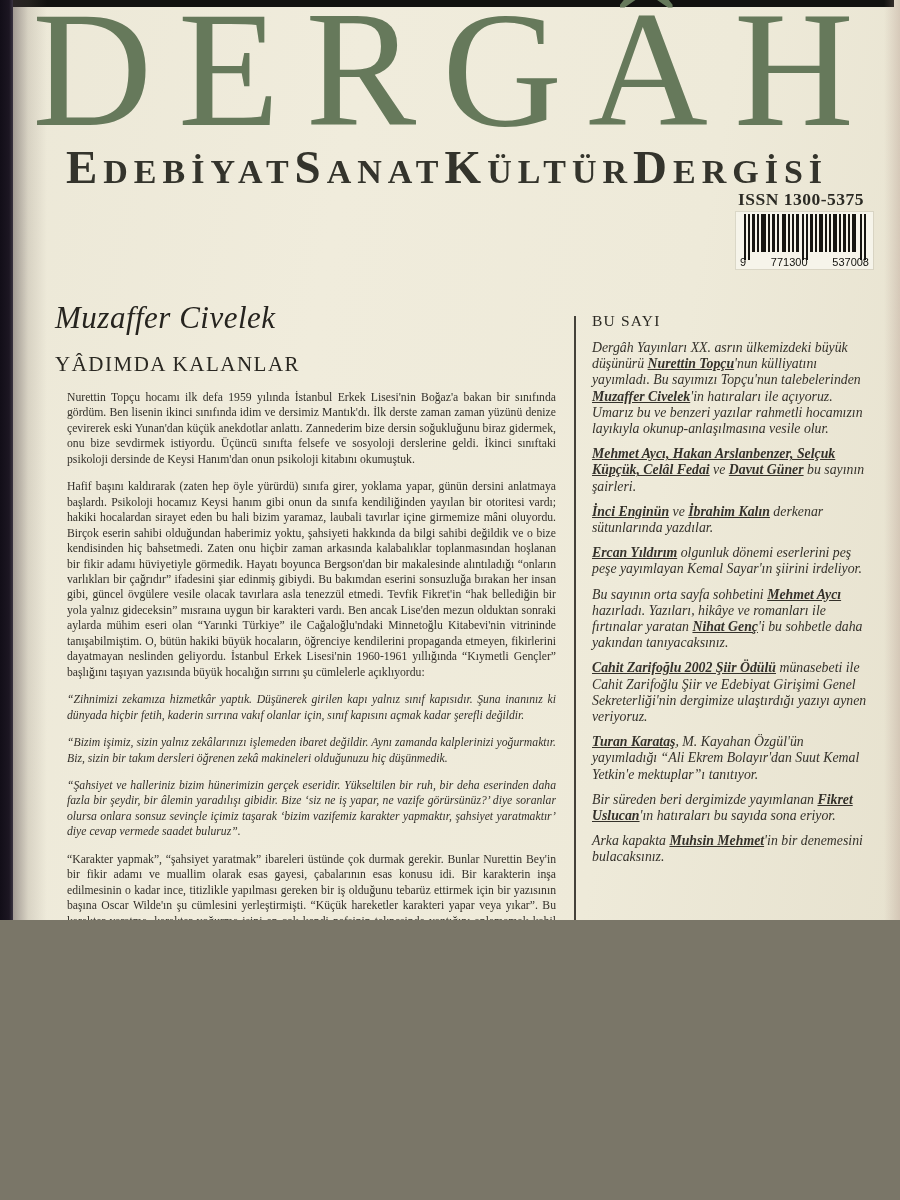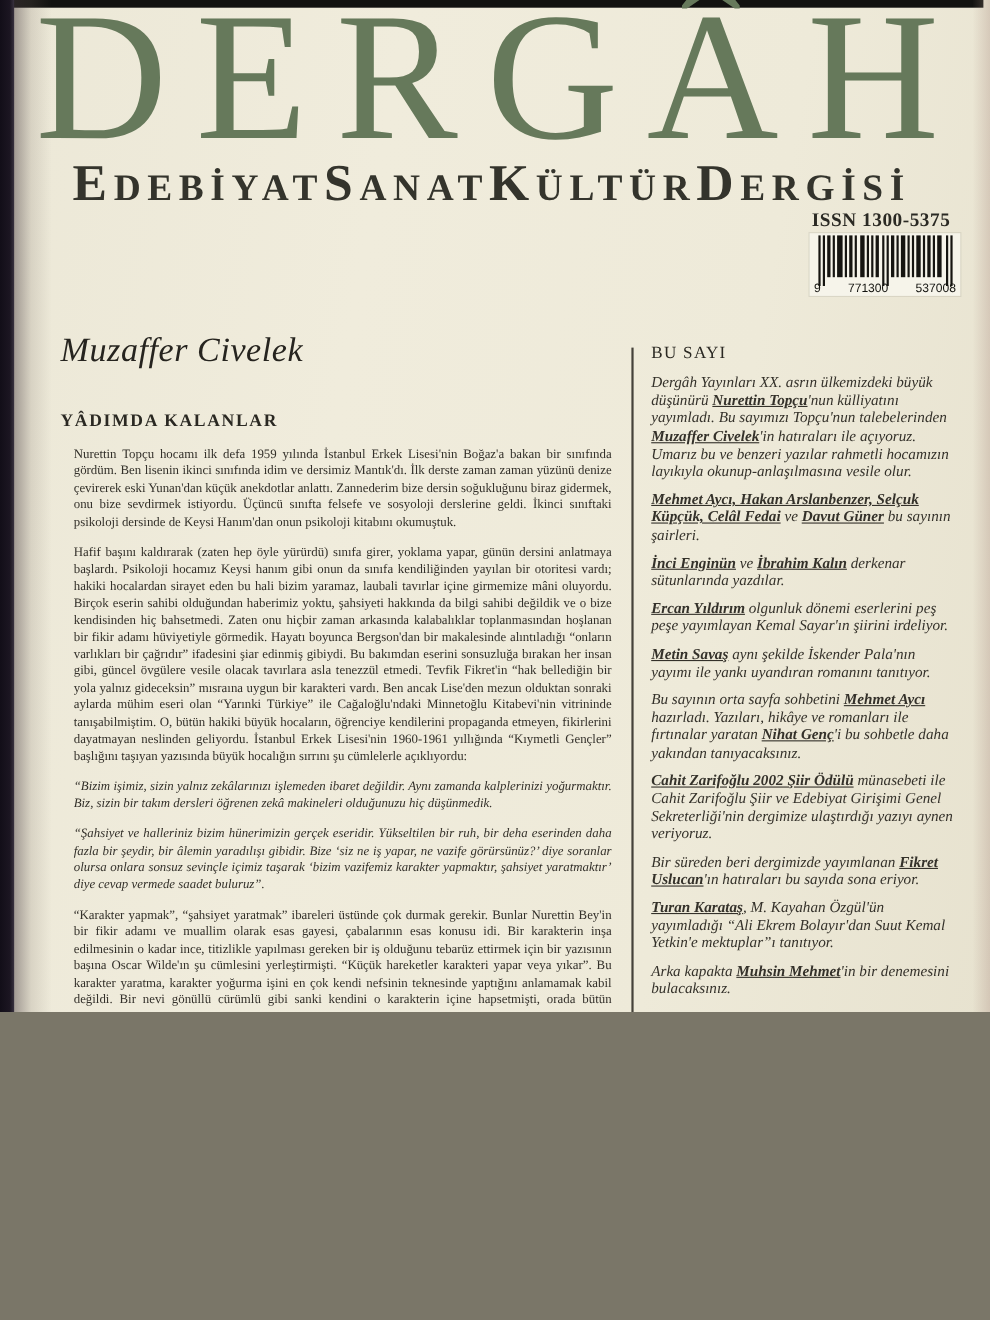--- a/index.html
+++ b/index.html
@@ -26,21 +26,21 @@
 
   
   .barcode{position:absolute;left:736px;top:212px;width:137px;height:57px;background:#f6f4ea;box-shadow:0 0 0 1px rgba(60,60,50,.1);}
   .barcode svg{position:absolute;left:0;top:0;}
   .barcode-digits{position:absolute;left:0;bottom:1px;width:100%;display:flex;justify-content:space-between;
     padding:0 4px;box-sizing:border-box;font-family:"Liberation Sans","DejaVu Sans",sans-serif;font-size:11px;color:#13130f;}
 
   
   .article{position:absolute;left:55px;top:300px;width:513px;}
   .author{font-style:italic;font-size:31px;letter-spacing:.5px;color:#26241f;}
-  .article-title{margin-top:38px;font-size:16px;letter-spacing:1.5px;color:#2a2822;font-weight:bold;}
+  .article-title{margin-top:16px;font-size:21px;letter-spacing:1.5px;color:#2a2822;}
   .body-text{margin-top:13px;font-size:11.7px;line-height:15.45px;text-align:justify;color:#33302a;}
   .body-text p{margin:12px;}
   .body-text p.qt{font-style:italic;}
   .gap-before{margin-top:9px !important;}
   .continuation{margin-top:9px;text-align:right;font-style:italic;font-size:11.5px;padding-right:6px;color:#3a362f;}
 
   
   .v-divider{position:absolute;left:574px;top:316px;width:2px;height:670px;background:#45423a;}
   .h-rule{position:absolute;left:30px;top:999px;width:848px;height:3px;background:#23221d;}
 
@@ -110,41 +110,41 @@
       <span>537008</span>
     </div>
   </div>
 
   <div class="article">
     <div class="author">Muzaffer Civelek</div>
     <div class="article-title">YÂDIMDA KALANLAR</div>
     <div class="body-text">
       <p>Nurettin Topçu hocamı ilk defa 1959 yılında İstanbul Erkek Lisesi'nin Boğaz'a bakan bir sınıfında gördüm. Ben lisenin ikinci sınıfında idim ve dersimiz Mantık'dı. İlk derste zaman zaman yüzünü denize çevirerek eski Yunan'dan küçük anekdotlar anlattı. Zannederim bize dersin soğukluğunu biraz gidermek, onu bize sevdirmek istiyordu. Üçüncü sınıfta felsefe ve sosyoloji derslerine geldi. İkinci sınıftaki psikoloji dersinde de Keysi Hanım'dan onun psikoloji kitabını okumuştuk.</p>
       <p>Hafif başını kaldırarak (zaten hep öyle yürürdü) sınıfa girer, yoklama yapar, günün dersini anlatmaya başlardı. Psikoloji hocamız Keysi hanım gibi onun da sınıfa kendiliğinden yayılan bir otoritesi vardı; hakiki hocalardan sirayet eden bu hali bizim yaramaz, laubali tavırlar içine girmemize mâni oluyordu. Birçok eserin sahibi olduğundan haberimiz yoktu, şahsiyeti hakkında da bilgi sahibi değildik ve o bize kendisinden hiç bahsetmedi. Zaten onu hiçbir zaman arkasında kalabalıklar toplanmasından hoşlanan bir fikir adamı hüviyetiyle görmedik. Hayatı boyunca Bergson'dan bir makalesinde alıntıladığı “onların varlıkları bir çağrıdır” ifadesini şiar edinmiş gibiydi. Bu bakımdan eserini sonsuzluğa bırakan her insan gibi, güncel övgülere vesile olacak tavırlara asla tenezzül etmedi. Tevfik Fikret'in “hak bellediğin bir yola yalnız gideceksin” mısraına uygun bir karakteri vardı. Ben ancak Lise'den mezun olduktan sonraki aylarda mühim eseri olan “Yarınki Türkiye” ile Cağaloğlu'ndaki Minnetoğlu Kitabevi'nin vitrininde tanışabilmiştim. O, bütün hakiki büyük hocaların, öğrenciye kendilerini propaganda etmeyen, fikirlerini dayatmayan neslinden geliyordu. İstanbul Erkek Lisesi'nin 1960-1961 yıllığında “Kıymetli Gençler” başlığını taşıyan yazısında büyük hocalığın sırrını şu cümlelerle açıklıyordu:</p>
+      <p class="qt gap-before">“Zihnimizi zekamıza hizmetkâr yaptık. Düşünerek girilen kapı yalnız sınıf kapısıdır. Şuna inanınız ki dünyada hiçbir fetih, kaderin sırrına vakıf olanlar için, sınıf kapısını açmak kadar şerefli değildir.</p>
       <p class="qt">“Bizim işimiz, sizin yalnız zekâlarınızı işlemeden ibaret değildir. Aynı zamanda kalplerinizi yoğurmaktır. Biz, sizin bir takım dersleri öğrenen zekâ makineleri olduğunuzu hiç düşünmedik.</p>
       <p class="qt">“Şahsiyet ve halleriniz bizim hünerimizin gerçek eseridir. Yükseltilen bir ruh, bir deha eserinden daha fazla bir şeydir, bir âlemin yaradılışı gibidir. Bize ‘siz ne iş yapar, ne vazife görürsünüz?’ diye soranlar olursa onlara sonsuz sevinçle içimiz taşarak ‘bizim vazifemiz karakter yapmaktır, şahsiyet yaratmaktır’ diye cevap vermede saadet buluruz”.</p>
       <p class="gap-before">“Karakter yapmak”, “şahsiyet yaratmak” ibareleri üstünde çok durmak gerekir. Bunlar Nurettin Bey'in bir fikir adamı ve muallim olarak esas gayesi, çabalarının esas konusu idi. Bir karakterin inşa edilmesinin o kadar ince, titizlikle yapılması gereken bir iş olduğunu tebarüz ettirmek için bir yazısının başına Oscar Wilde'ın şu cümlesini yerleştirmişti. “Küçük hareketler karakteri yapar veya yıkar”. Bu karakter yaratma, karakter yoğurma işini en çok kendi nefsinin teknesinde yaptığını anlamamak kabil değildi. Bir nevi gönüllü cürümlü gibi sanki kendini o karakterin içine hapsetmişti, orada bütün dostluklara rağmen onların da ulaşamayacağı bir yerde tek başına yalnız yaşıyordu. Bu kendine söz vermiş, kendi surlarını inşa etmiş karakter, aynı zamanda dış dünyaya çelişkisiz bir bütünlük</p>
     </div>
     <div class="continuation">(Devamı 15. sayfada)</div>
   </div>
 
   <div class="v-divider"></div>
 
   <div class="sidebar">
     <p class="sidebar-heading">BU SAYI</p>
     <div>
         <p class="sb-p"><span>Dergâh Yayınları XX. asrın ülkemizdeki büyük düşünürü </span><span class="sb-bold">Nurettin Topçu</span><span>'nun külliyatını yayımladı. Bu sayımızı Topçu'nun talebelerinden </span><span class="sb-bold">Muzaffer Civelek</span><span>'in hatıraları ile açıyoruz. Umarız bu ve benzeri yazılar rahmetli hocamızın layıkıyla okunup-anlaşılmasına vesile olur.</span></p>
         <p class="sb-p"><span class="sb-bold">Mehmet Aycı, Hakan Arslanbenzer, Selçuk Küpçük, Celâl Fedai</span><span> ve </span><span class="sb-bold">Davut Güner</span><span> bu sayının şairleri.</span></p>
         <p class="sb-p"><span class="sb-bold">İnci Enginün</span><span> ve </span><span class="sb-bold">İbrahim Kalın</span><span> derkenar sütunlarında yazdılar.</span></p>
         <p class="sb-p"><span class="sb-bold">Ercan Yıldırım</span><span> olgunluk dönemi eserlerini peş peşe yayımlayan Kemal Sayar'ın şiirini irdeliyor.</span></p>
-        <p class="sb-p"><span class="sb-bold">Metin Savaş</span><span> aynı şekilde İskender Pala'nın yayımı ile yankı uyandıran romanını tanıtıyor.</span></p>
         <p class="sb-p"><span>Bu sayının orta sayfa sohbetini </span><span class="sb-bold">Mehmet Aycı</span><span> hazırladı. Yazıları, hikâye ve romanları ile fırtınalar yaratan </span><span class="sb-bold">Nihat Genç</span><span>'i bu sohbetle daha yakından tanıyacaksınız.</span></p>
         <p class="sb-p"><span class="sb-bold">Cahit Zarifoğlu 2002 Şiir Ödülü</span><span> münasebeti ile Cahit Zarifoğlu Şiir ve Edebiyat Girişimi Genel Sekreterliği'nin dergimize ulaştırdığı yazıyı aynen veriyoruz.</span></p>
+        <p class="sb-p"><span class="sb-bold">Turan Karataş</span><span>, M. Kayahan Özgül'ün yayımladığı “Ali Ekrem Bolayır'dan Suut Kemal Yetkin'e mektuplar”ı tanıtıyor.</span></p>
         <p class="sb-p"><span>Bir süreden beri dergimizde yayımlanan </span><span class="sb-bold">Fikret Uslucan</span><span>'ın hatıraları bu sayıda sona eriyor.</span></p>
-        <p class="sb-p"><span class="sb-bold">Turan Karataş</span><span>, M. Kayahan Özgül'ün yayımladığı “Ali Ekrem Bolayır'dan Suut Kemal Yetkin'e mektuplar”ı tanıtıyor.</span></p>
         <p class="sb-p"><span>Arka kapakta </span><span class="sb-bold">Muhsin Mehmet</span><span>'in bir denemesini bulacaksınız.</span></p>
       </div>
   </div>
 
   <div class="h-rule"></div>
 
   <div class="issue-number">160</div>
 
   <div class="photo">
     <svg width="205" height="147" viewBox="0 0 205 147" preserveAspectRatio="none">

